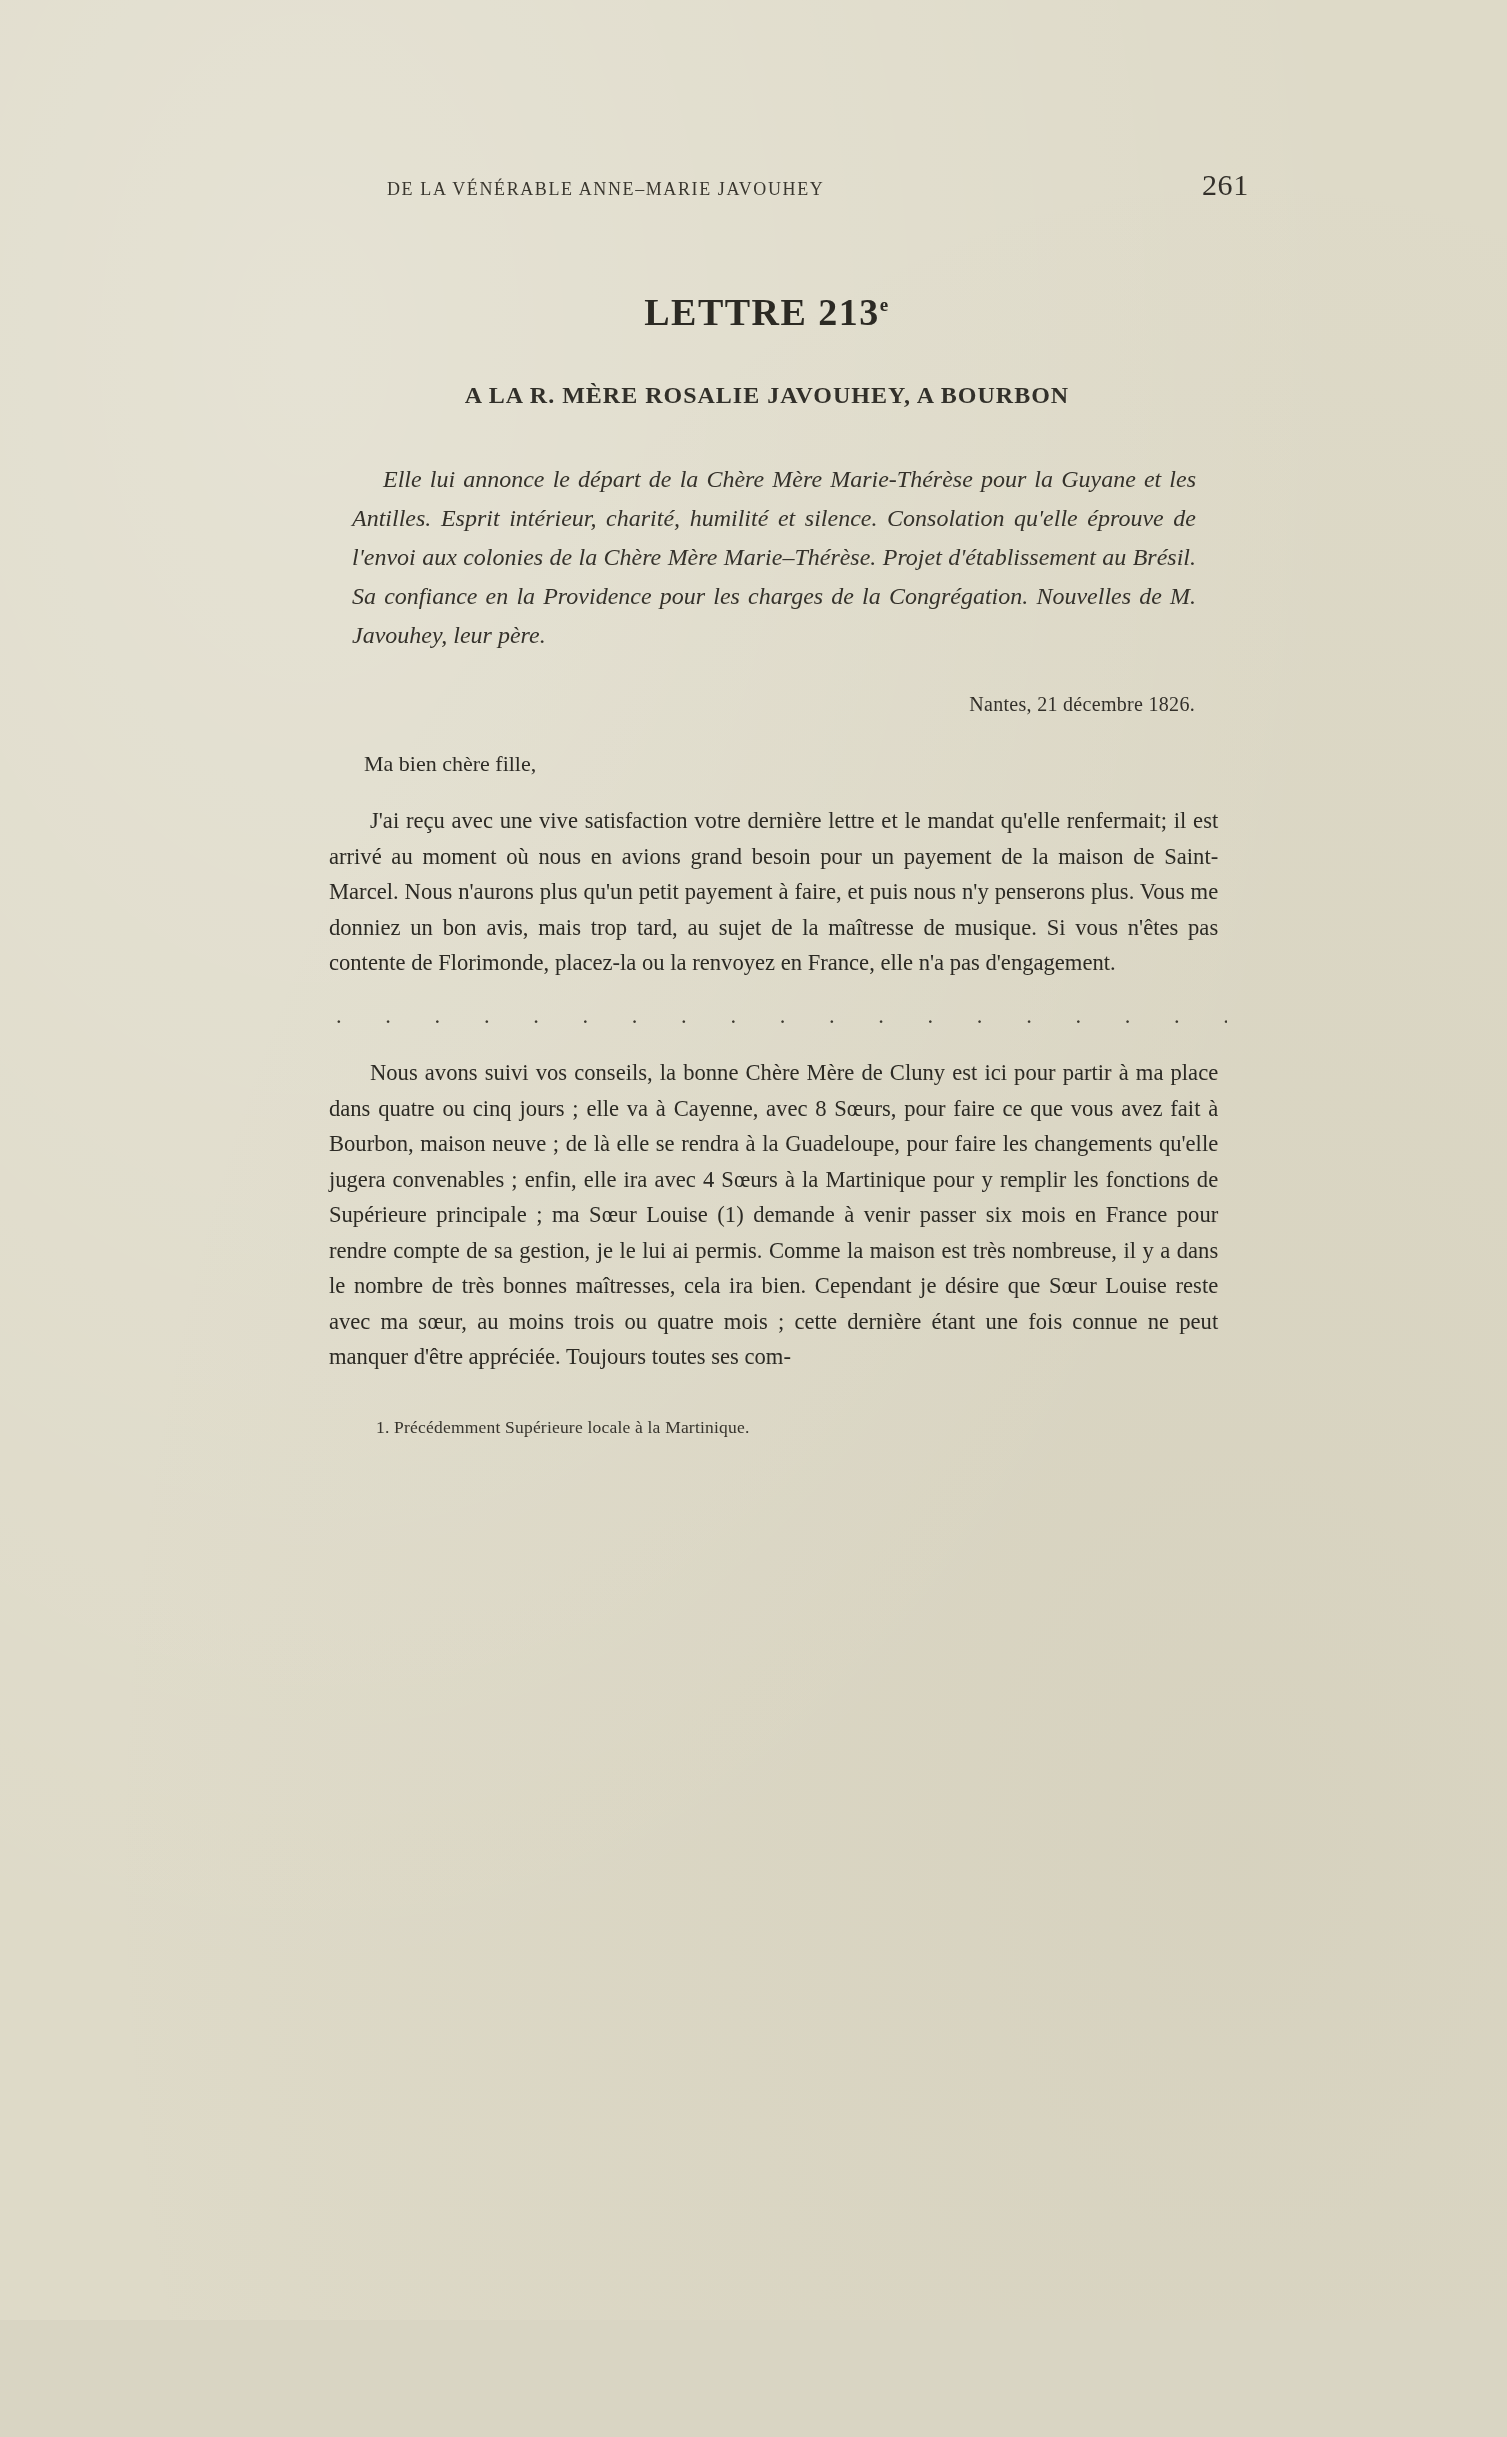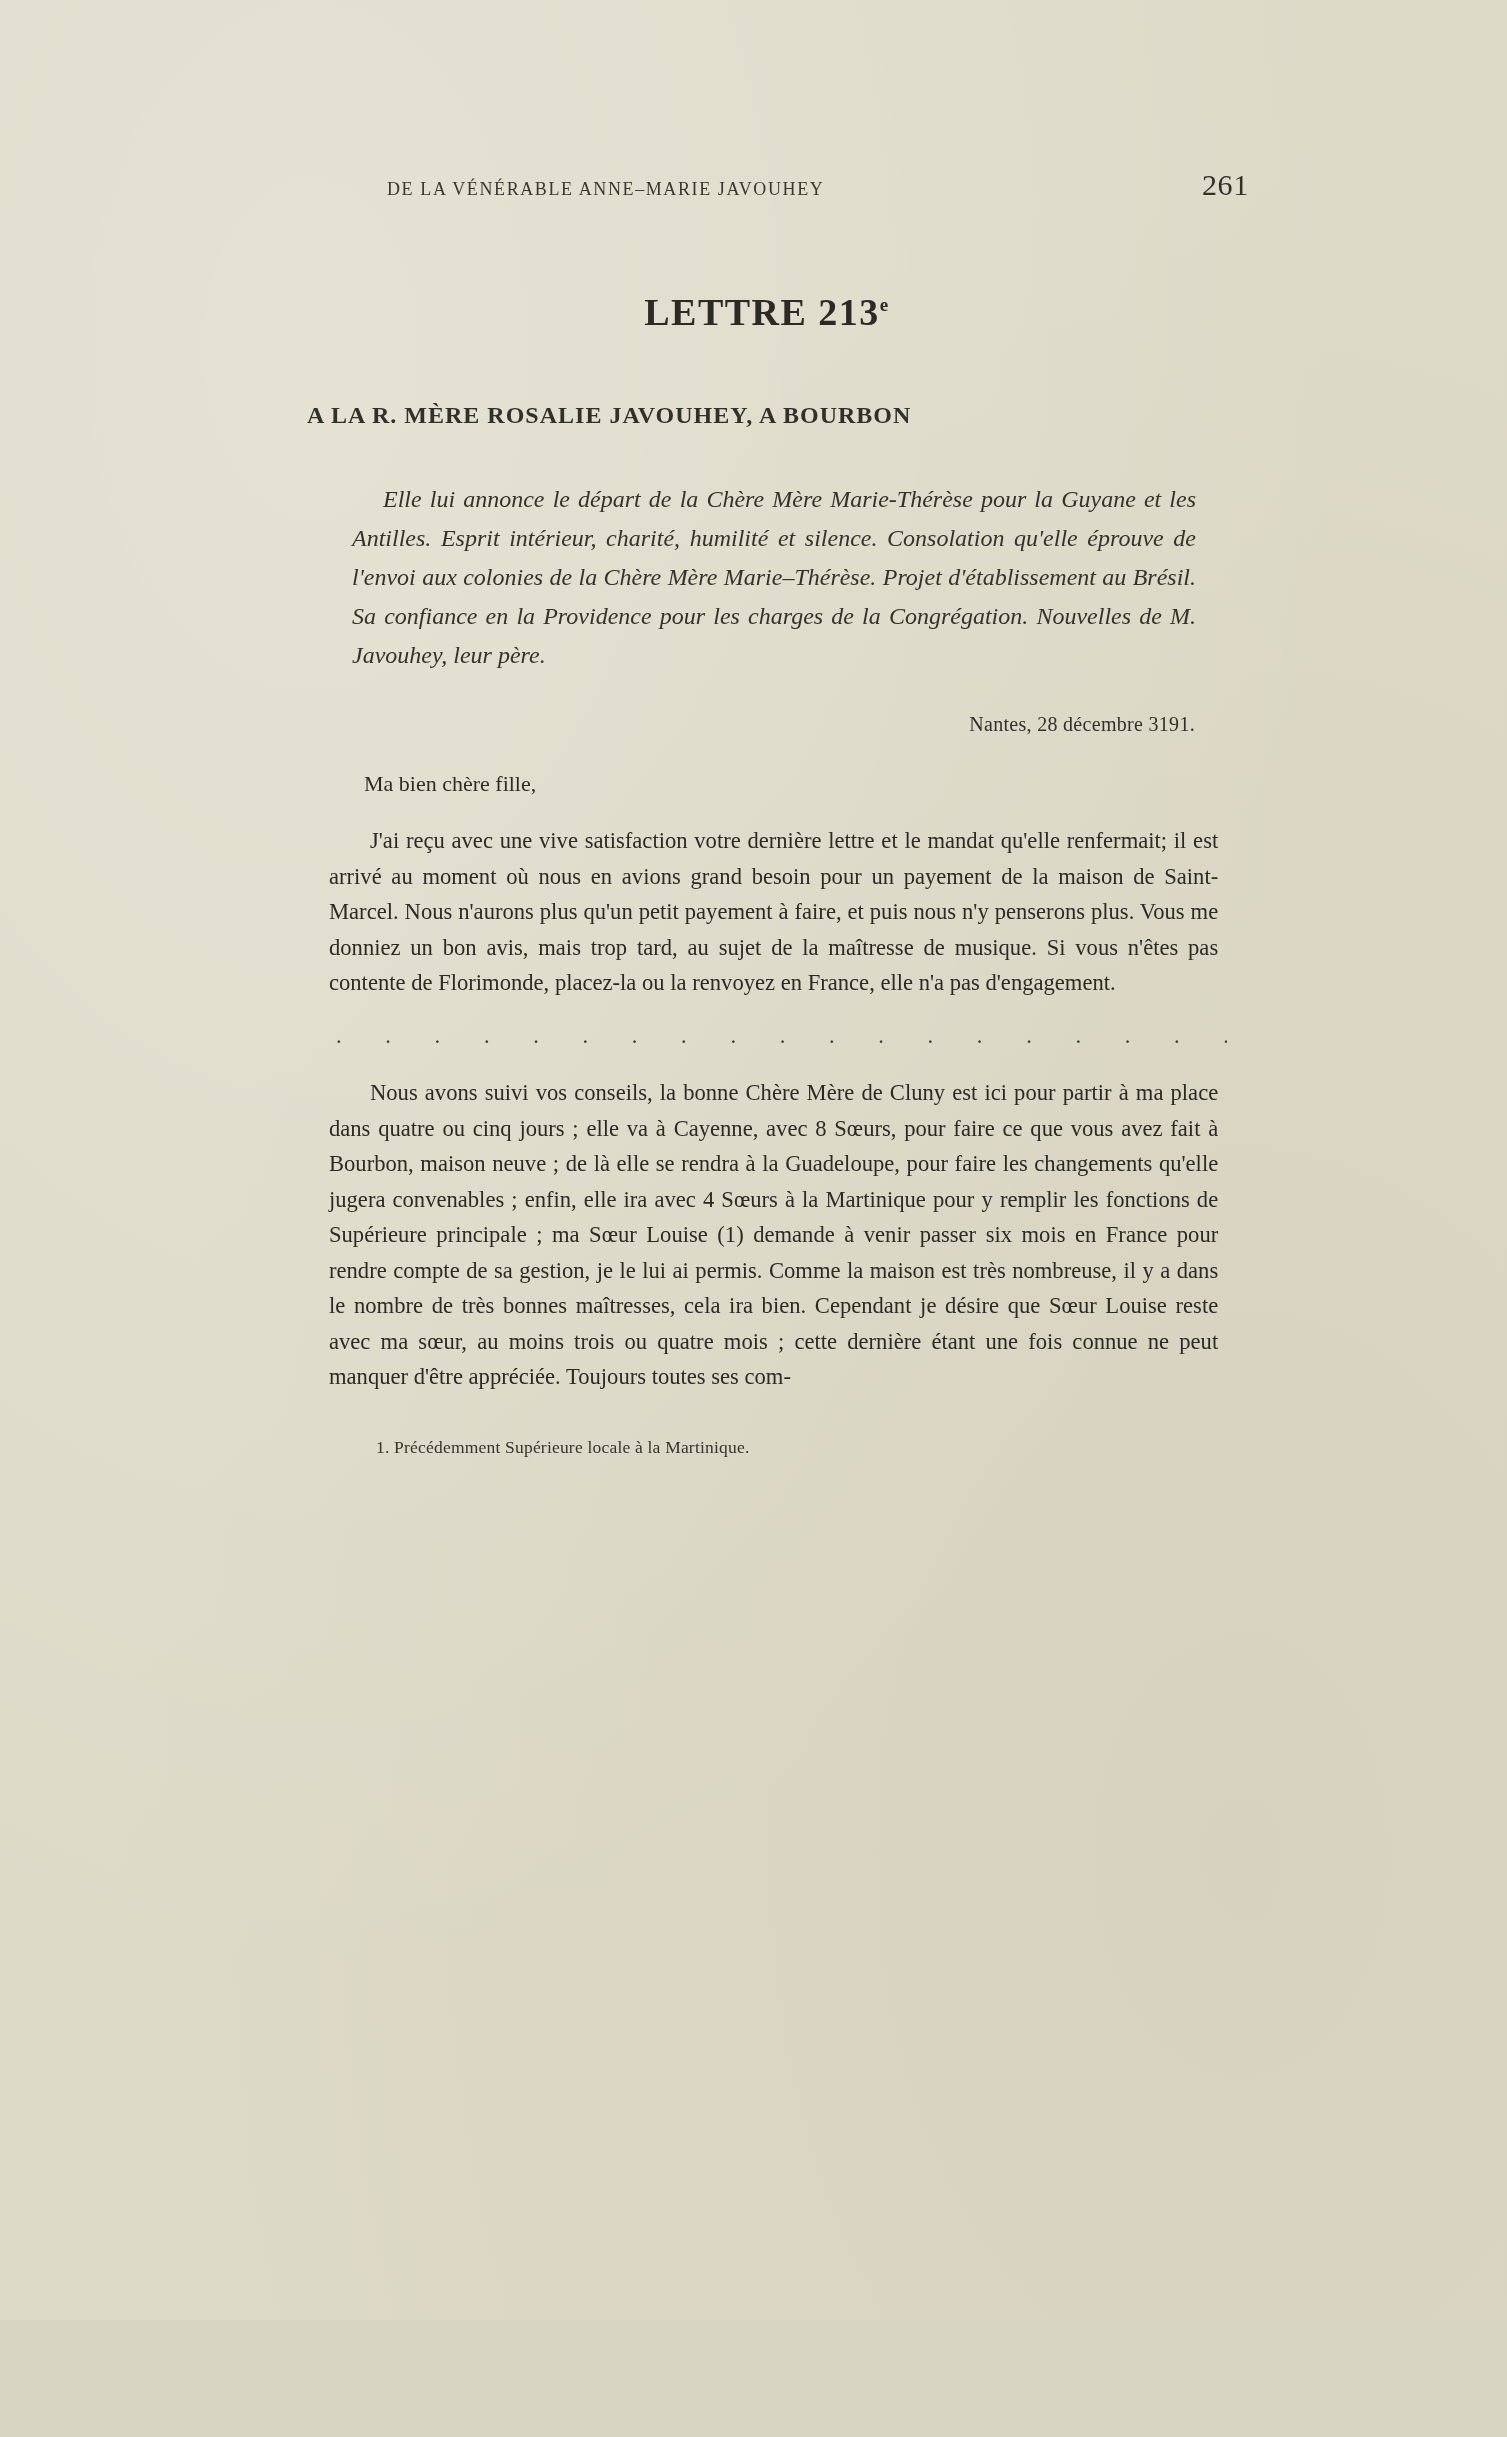--- a/index.html
+++ b/index.html
@@ -57,24 +57,24 @@
     font-size: 38px;
     letter-spacing: 1.5px;
     margin-top: 88px;
     color: #2c2a24;
   }
   .letter-title sup {
     font-size: 19px;
     vertical-align: super;
   }
   .letter-subtitle {
-    text-align: left;
+    text-align: center;
     font-size: 24px;
     letter-spacing: 1px;
-    margin-top: 68px;
+    margin-top: 48px;
     color: #32302a;
   }
   
   .summary {
     font-style: italic;
     font-size: 24px;
     line-height: 1.62;
     text-align: justify;
     margin-top: 51px;
     margin-left: 45px;
@@ -135,21 +135,21 @@
     </div>
 
     <h1 class="letter-title">
       <span>LETTRE 213</span><sup>e</sup>
     </h1>
 
     <h2 class="letter-subtitle">A LA R. MÈRE ROSALIE JAVOUHEY, A BOURBON</h2>
 
     <div class="summary">Elle lui annonce le départ de la Chère Mère Marie-Thérèse pour la Guyane et les Antilles. Esprit intérieur, charité, humilité et silence. Consolation qu'elle éprouve de l'envoi aux colonies de la Chère Mère Marie–Thérèse. Projet d'établissement au Brésil. Sa confiance en la Providence pour les charges de la Congrégation. Nouvelles de M. Javouhey, leur père.</div>
 
-    <div class="dateline">Nantes, 28 décembre 3191.</div>
+    <div class="dateline">Nantes, 21 décembre 1826.</div>
 
     <div class="salutation">Ma bien chère fille,</div>
 
     <p class="body-p">J'ai reçu avec une vive satisfaction votre dernière lettre et le mandat qu'elle renfermait; il est arrivé au moment où nous en avions grand besoin pour un payement de la maison de Saint-Marcel. Nous n'aurons plus qu'un petit payement à faire, et puis nous n'y penserons plus. Vous me donniez un bon avis, mais trop tard, au sujet de la maîtresse de musique. Si vous n'êtes pas contente de Florimonde, placez-la ou la renvoyez en France, elle n'a pas d'engagement.</p>
 
     <div class="dots">. . . . . . . . . . . . . . . . . . . . , . . . .</div>
 
     <p class="body-p">Nous avons suivi vos conseils, la bonne Chère Mère de Cluny est ici pour partir à ma place dans quatre ou cinq jours ; elle va à Cayenne, avec 8 Sœurs, pour faire ce que vous avez fait à Bourbon, maison neuve ; de là elle se rendra à la Guadeloupe, pour faire les changements qu'elle jugera convenables ; enfin, elle ira avec 4 Sœurs à la Martinique pour y remplir les fonctions de Supérieure principale ; ma Sœur Louise (1) demande à venir passer six mois en France pour rendre compte de sa gestion, je le lui ai permis. Comme la maison est très nombreuse, il y a dans le nombre de très bonnes maîtresses, cela ira bien. Cependant je désire que Sœur Louise reste avec ma sœur, au moins trois ou quatre mois ; cette dernière étant une fois connue ne peut manquer d'être appréciée. Toujours toutes ses com-</p>
 
     <div class="footnote">1. Précédemment Supérieure locale à la Martinique.</div>

